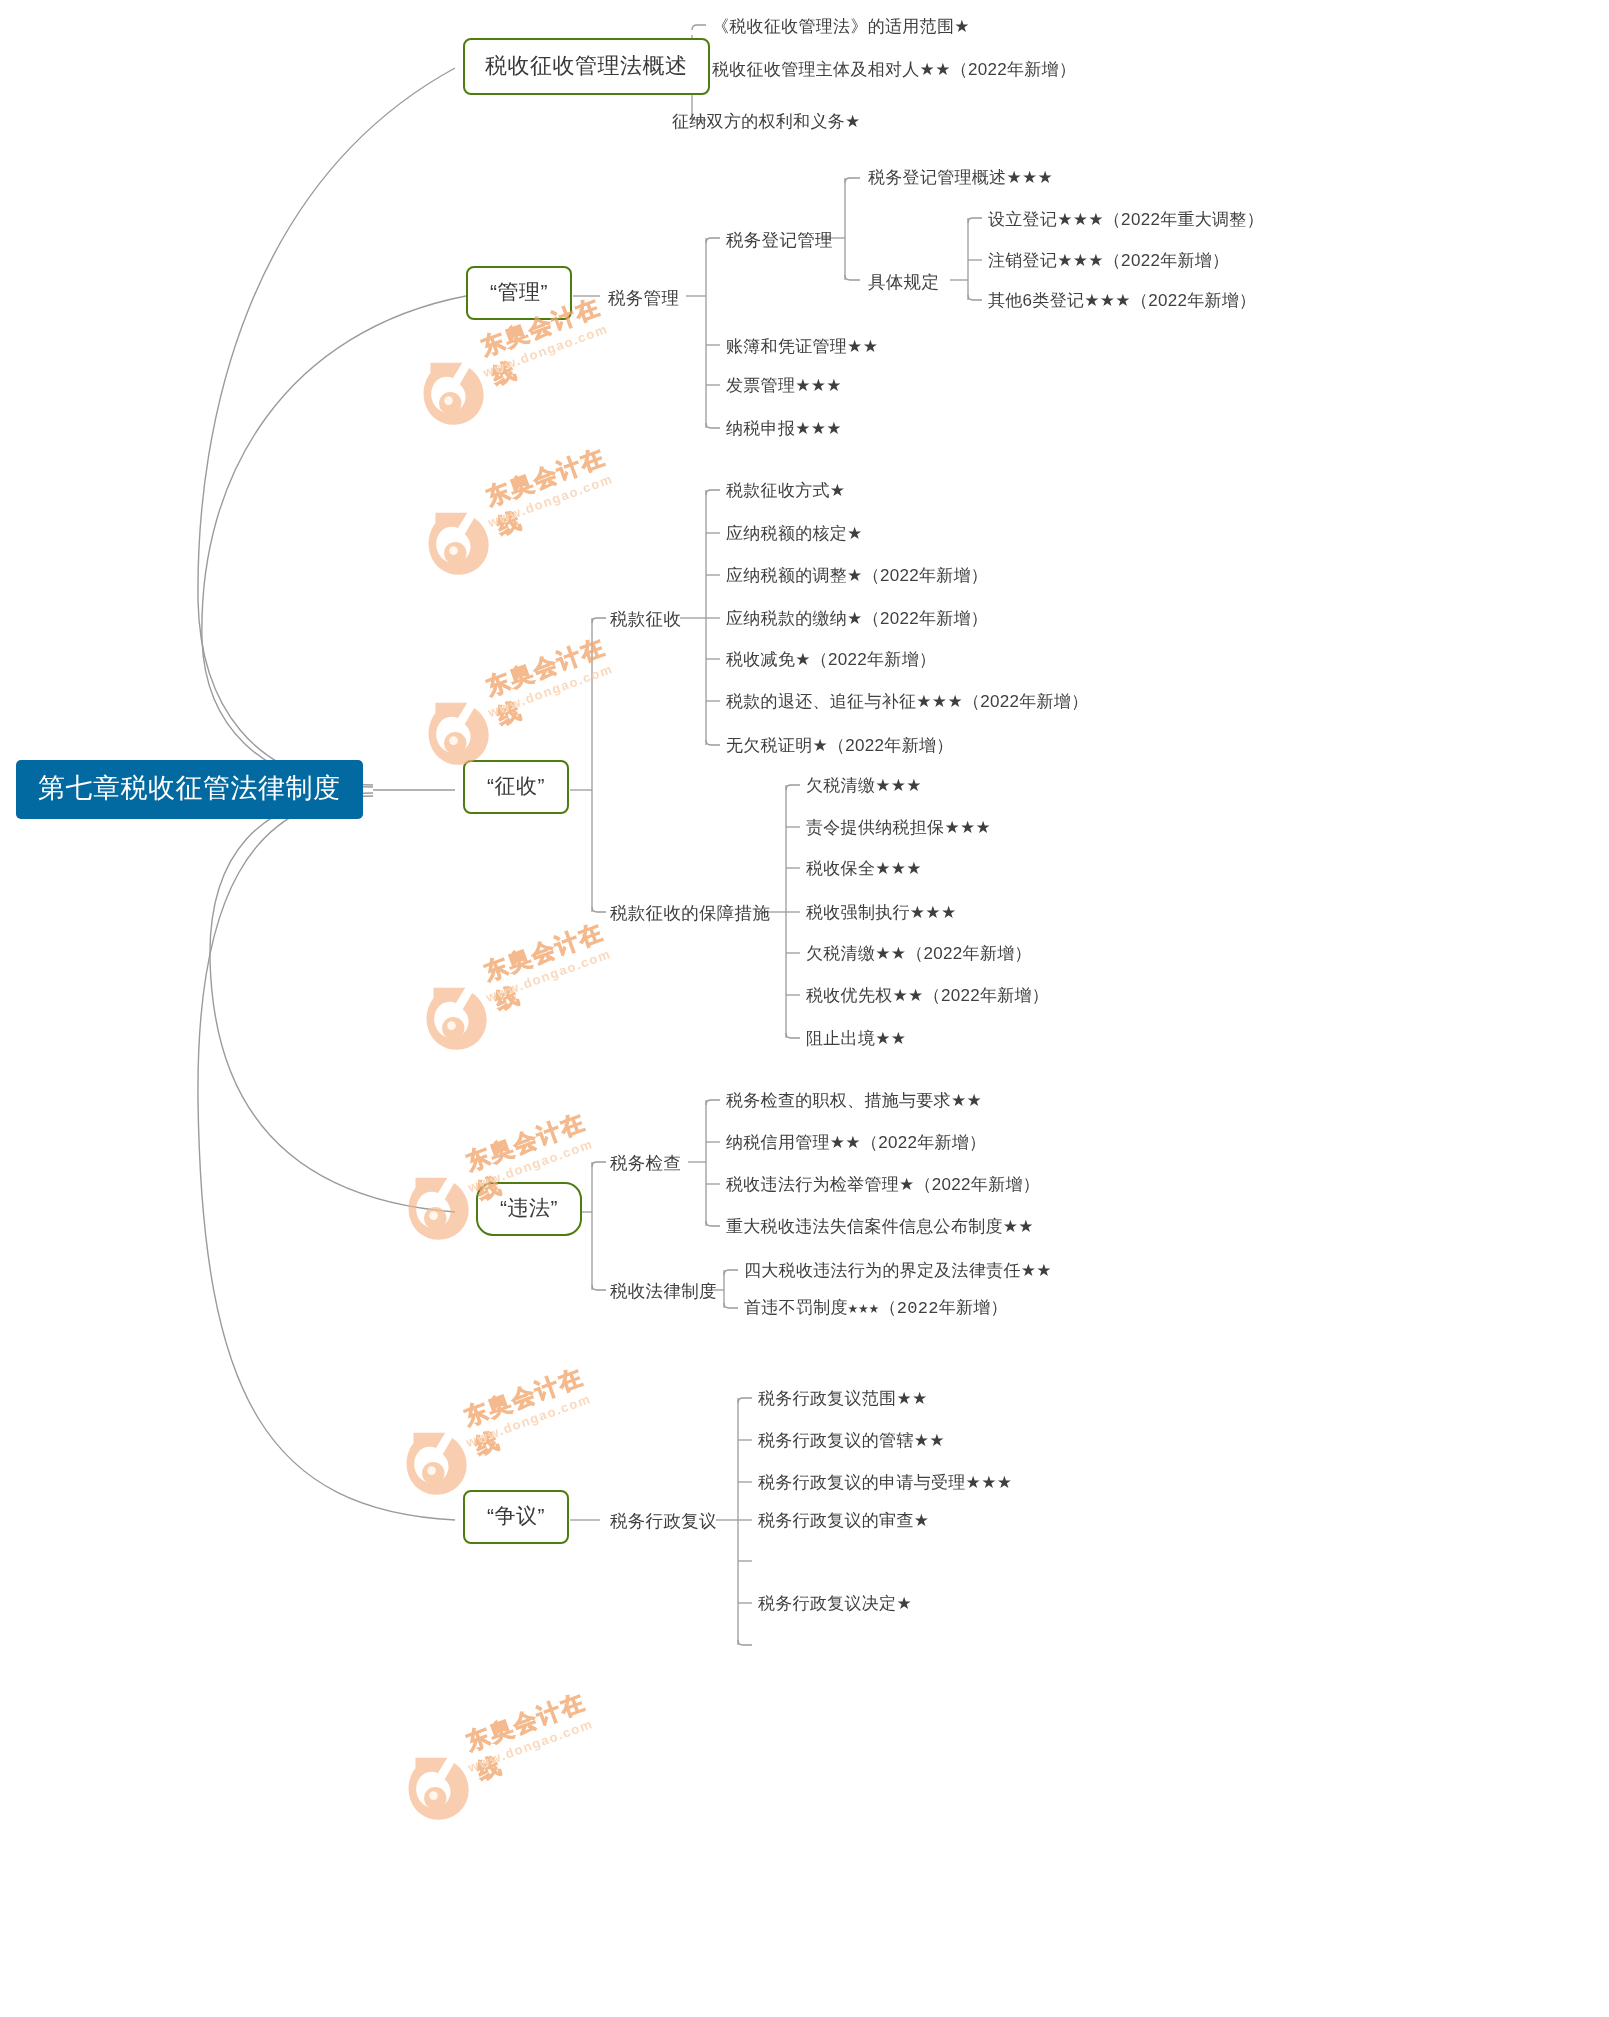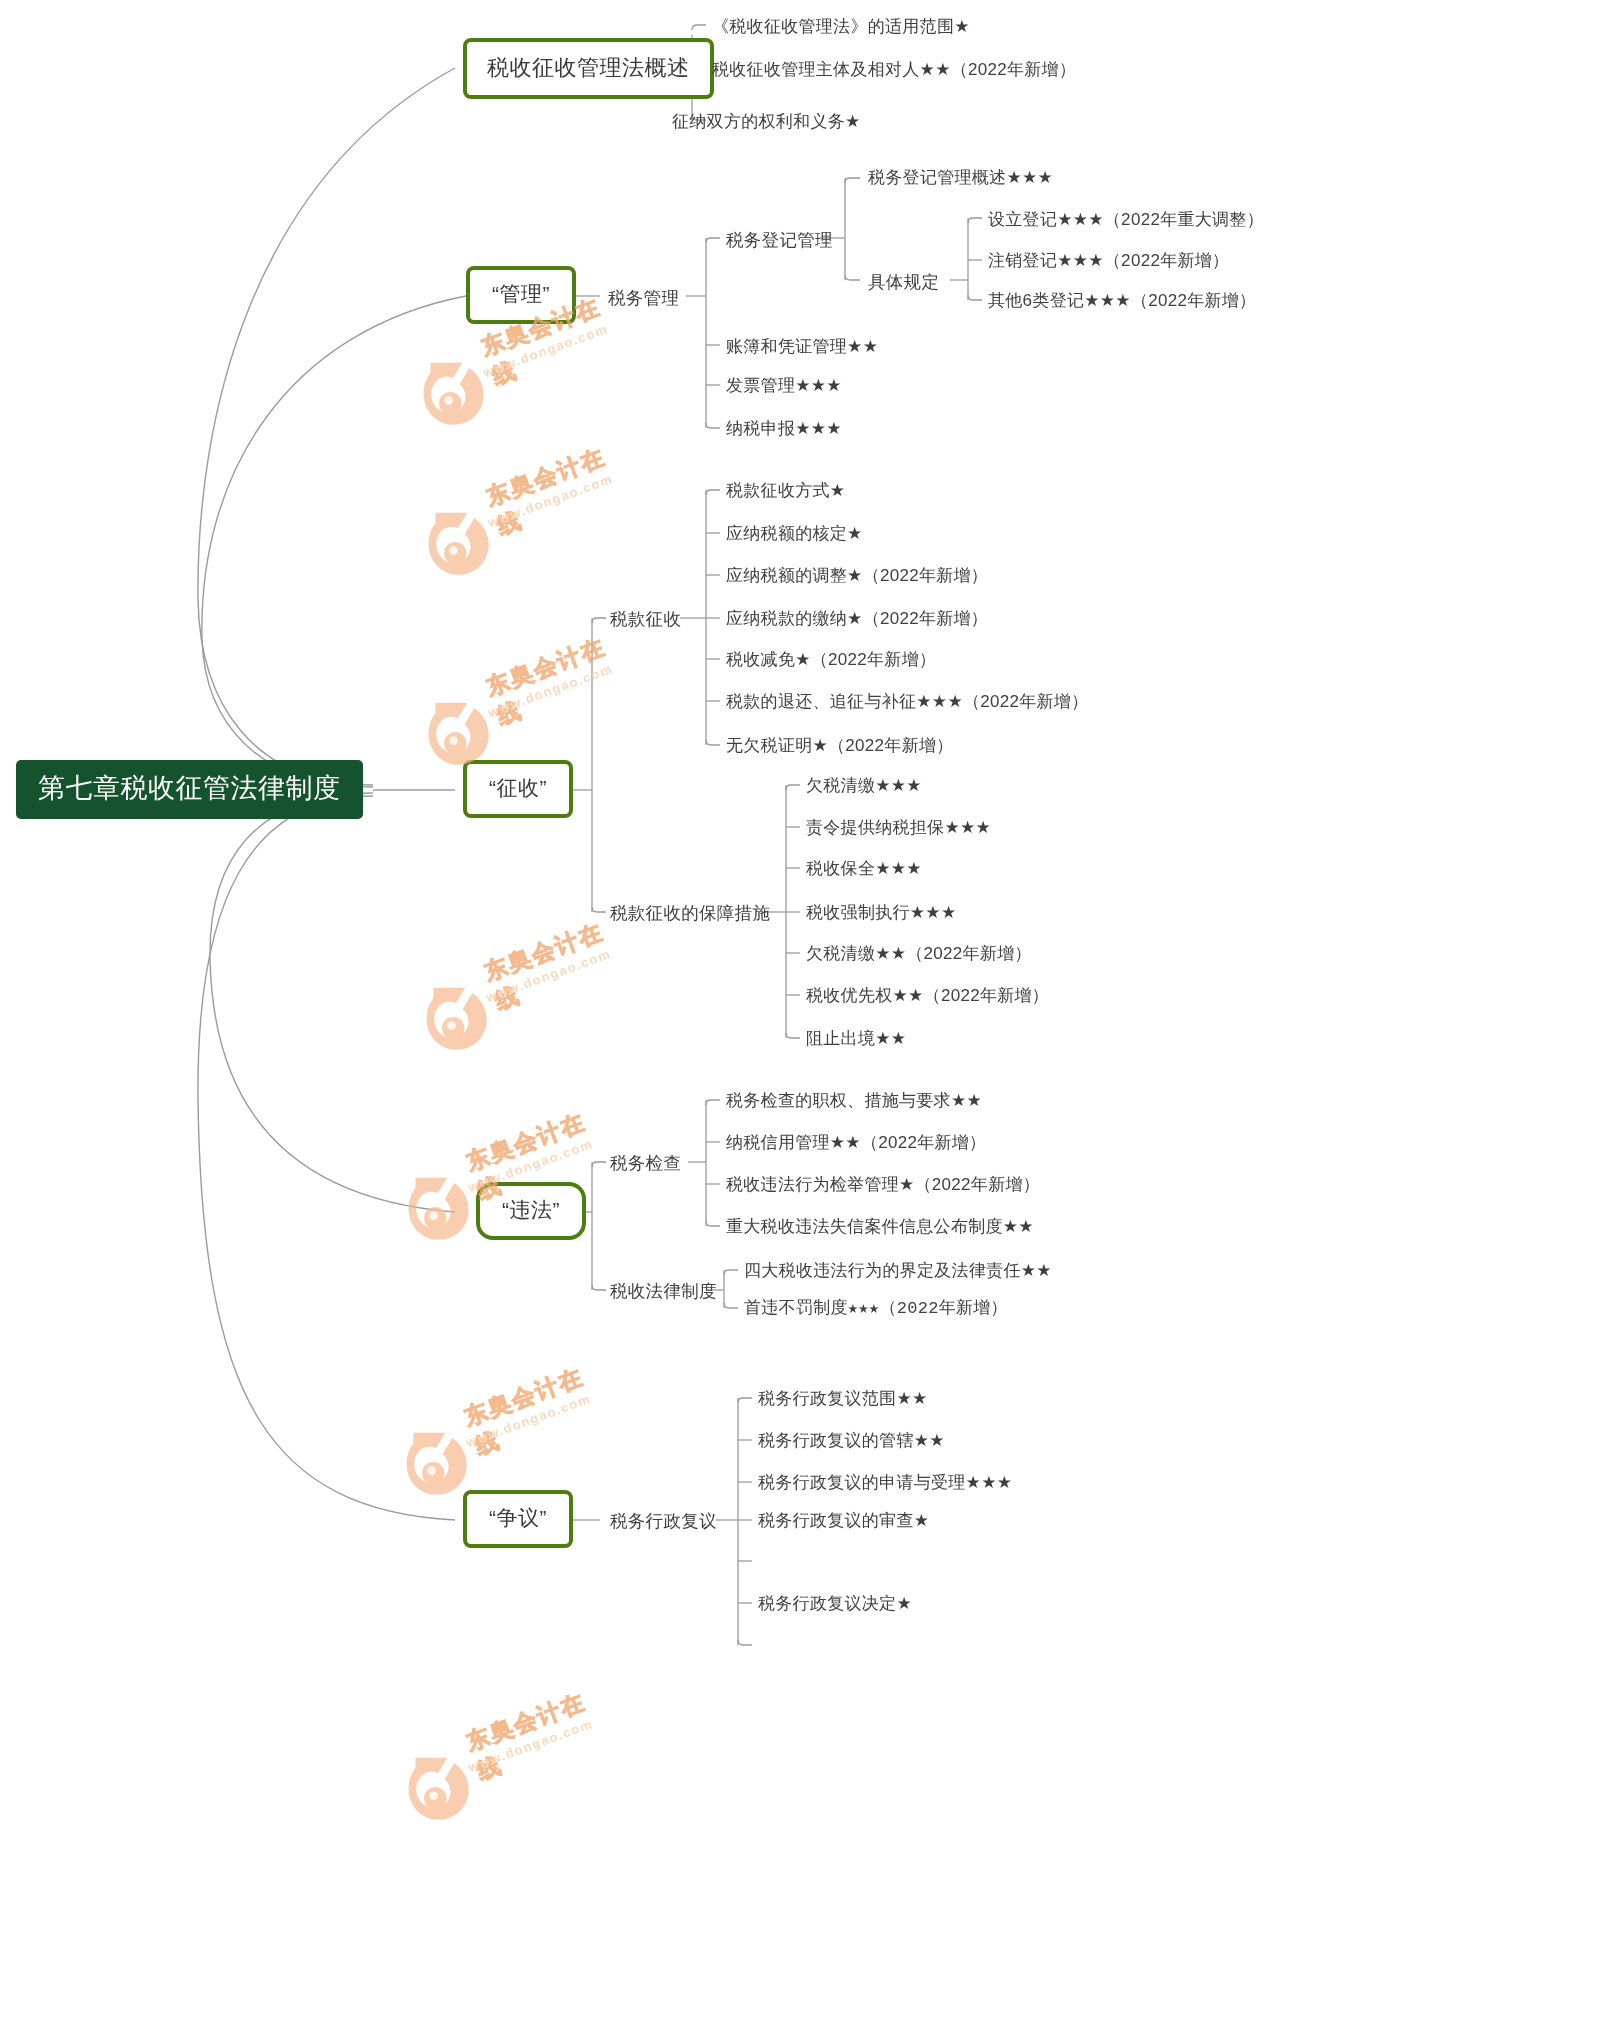--- a/index.html
+++ b/index.html
@@ -28,30 +28,30 @@
     height: 2017px;
     pointer-events: none;
   }
   .node {
     position: absolute;
     white-space: nowrap;
     line-height: 1.15;
   }
   
   .root-node {
-    background: #14532d;
+    background: #0369a1;
     color: #ffffff;
     font-size: 27px;
     padding: 13px 22px 15px 22px;
     border-radius: 5px;
     letter-spacing: 0.5px;
   }
   
   .boxed {
-    border: 4px solid #4d7c0f;
+    border: 2px solid #4d7c0f;
     border-radius: 8px;
     background: #ffffff;
     font-size: 22px;
     padding: 13px 20px 15px 20px;
     color: #3a3a3a;
     letter-spacing: 0.5px;
   }
   .boxed.small {
     font-size: 21px;
     padding: 12px 22px 14px 22px;

